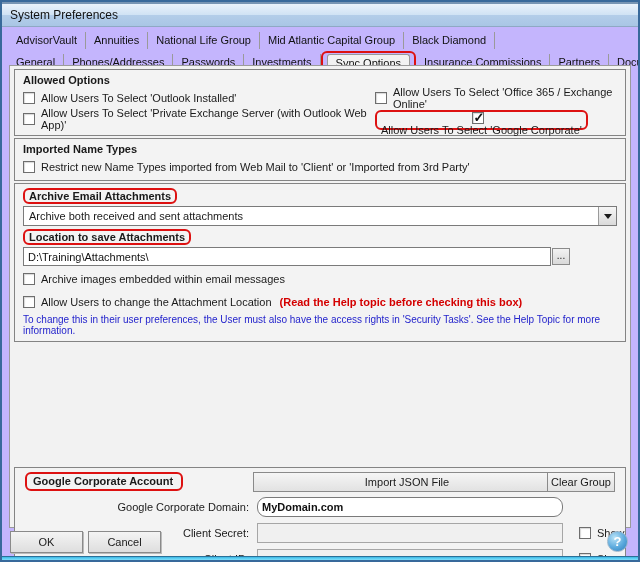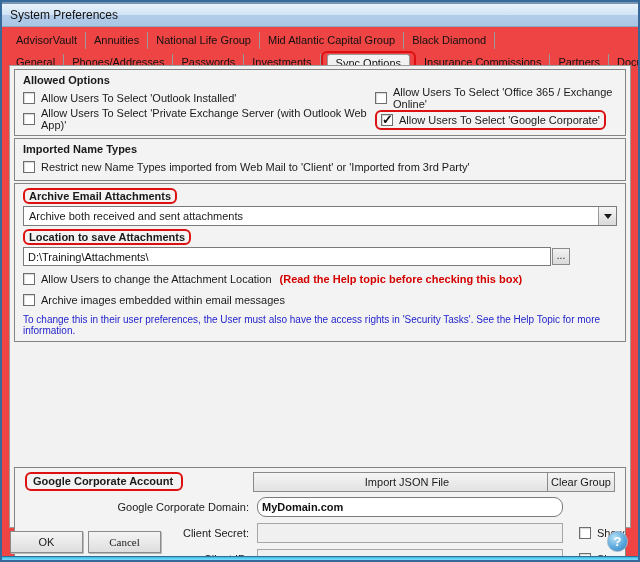--- a/index.html
+++ b/index.html
@@ -1,20 +1,20 @@
 <!DOCTYPE html>
 <html><head>
 <meta charset="utf-8">
 <style>
   * { margin:0; padding:0; box-sizing:border-box; }
   html,body { width:640px; height:562px; }
   body { font-family:"Liberation Sans", sans-serif; font-size:11px; color:#1a1a1a; background:#d8d8d8; }
 
   .window { position:absolute; inset:0; width:640px; height:562px;
-            border:2px solid #38699b; background:#ef4444; overflow:hidden; }
+            border:2px solid #38699b; background:#c4b5fd; overflow:hidden; }
   .window::after { content:""; position:absolute; left:0; right:0; bottom:0; height:4px;
                    background:linear-gradient(#1d4a70,#49c6f0 40%,#7fdcf8); }
 
   
   .titlebar { height:25px; background:linear-gradient(#7795b4 0%,#7795b4 8%,#e9f2fb 9%,#cfe2f4 55%,#b3cde9 56%,#a9c6e5 100%);
               border-bottom:1px solid #8fa9c4; display:flex; align-items:center; padding:2px 8px 0 8px; }
   .titlebar span { font-size:12px; color:#111; }
 
   
   .tabs { padding:5px 6px 0 6px; }
@@ -73,21 +73,21 @@
   .grow .ginput { position:absolute; left:234px; width:306px; top:0; height:20px; }
   .ginput.disabled { background:#f0f0f0; border-color:#a6a6a6; }
   .domain-input { font-weight:bold;border-radius:9px; }
   .showbox { position:absolute; left:556px; top:4px; display:flex; align-items:center; }
 
   
   .footer { position:absolute; left:0; right:0; bottom:4px; height:28px; }
   .fbtn { position:absolute; top:3px; width:73px; height:22px; background:linear-gradient(#f4f4f4,#dedede);
           border:1px solid #8a8a8a; text-align:center; line-height:20px; box-shadow:1px 1px 0 #bbb; }
   .ok-btn { left:8px; }
-  .cancel-btn { left:86px;font-family:Liberation Serif, serif; }
+  .cancel-btn { left:86px; }
   .help-btn { position:absolute; right:10px; top:3px; width:21px; height:21px; border-radius:50%;
               background:radial-gradient(circle at 35% 30%, #b8e2f7, #5aa9dd 55%, #2f7cba);
               border:1px solid #9ab6cc; color:#fff; font-weight:bold; font-size:13px;
               text-align:center; line-height:19px; }
 </style>
 </head>
 <body>
 
 <div class="window">
 
@@ -116,21 +116,21 @@
         <div class="cbrow">
           <span class="checkbox"></span>
           <span>Allow Users To Select 'Office 365 / Exchange Online'</span>
         </div>
         <div class="cbrow">
           <span class="checkbox"></span>
           <span>Allow Users To Select 'Private Exchange Server (with Outlook Web App)'</span>
         </div>
         <div class="cbrow" style="height:20px;">
           <span class="ann ann-inline" style="display:flex;align-items:center;height:20px;">
-            <span class="cbrow" style="height:16px;">
+            <span class="cbrow" style="height:16px;flex-direction:column;">
               <span class="checkbox checked"></span>
               <span>Allow Users To Select 'Google Corporate'</span>
             </span>
           </span>
         </div>
       </div>
     </div>
 
     <div class="section">
       <h3>Imported Name Types</h3>
@@ -150,28 +150,28 @@
             <span class="arrow-down"></span>
           </span>
       </div>
       <h3 style="margin-bottom:2px;">
         <span class="ann ann-inline"><span>Location to save Attachments</span></span>
       </h3>
       <div class="locrow">
         <input class="textinput loc-input" value="D:\Training\Attachments\" style="">
         <span class="browse-btn">...</span>
       </div>
+      <div class="cbrow" style="margin:4px 0 6px 0;">
+        <span class="checkbox"></span>
+        <span>Archive images embedded within email messages</span>
+      </div>
       <div class="cbrow">
         <span class="checkbox"></span>
         <span>Allow Users to change the Attachment Location</span>
         <span class="red-note">(Read the Help topic before checking this box)</span>
-      </div>
-      <div class="cbrow" style="margin:4px 0 6px 0;">
-        <span class="checkbox"></span>
-        <span>Archive images embedded within email messages</span>
       </div>
       <div class="blue-note">To change this in their user preferences, the User must also have the access rights in 'Security Tasks'. See the Help Topic for more information.</div>
     </div>
 
     <div class="section gsec">
       <div class="gheader">
         <span class="ann ann-inline"><span>Google Corporate Account</span></span>
         <span class="gbtn import-btn">Import JSON File</span>
         <span class="gbtn clear-btn">Clear Group</span>
       </div>

